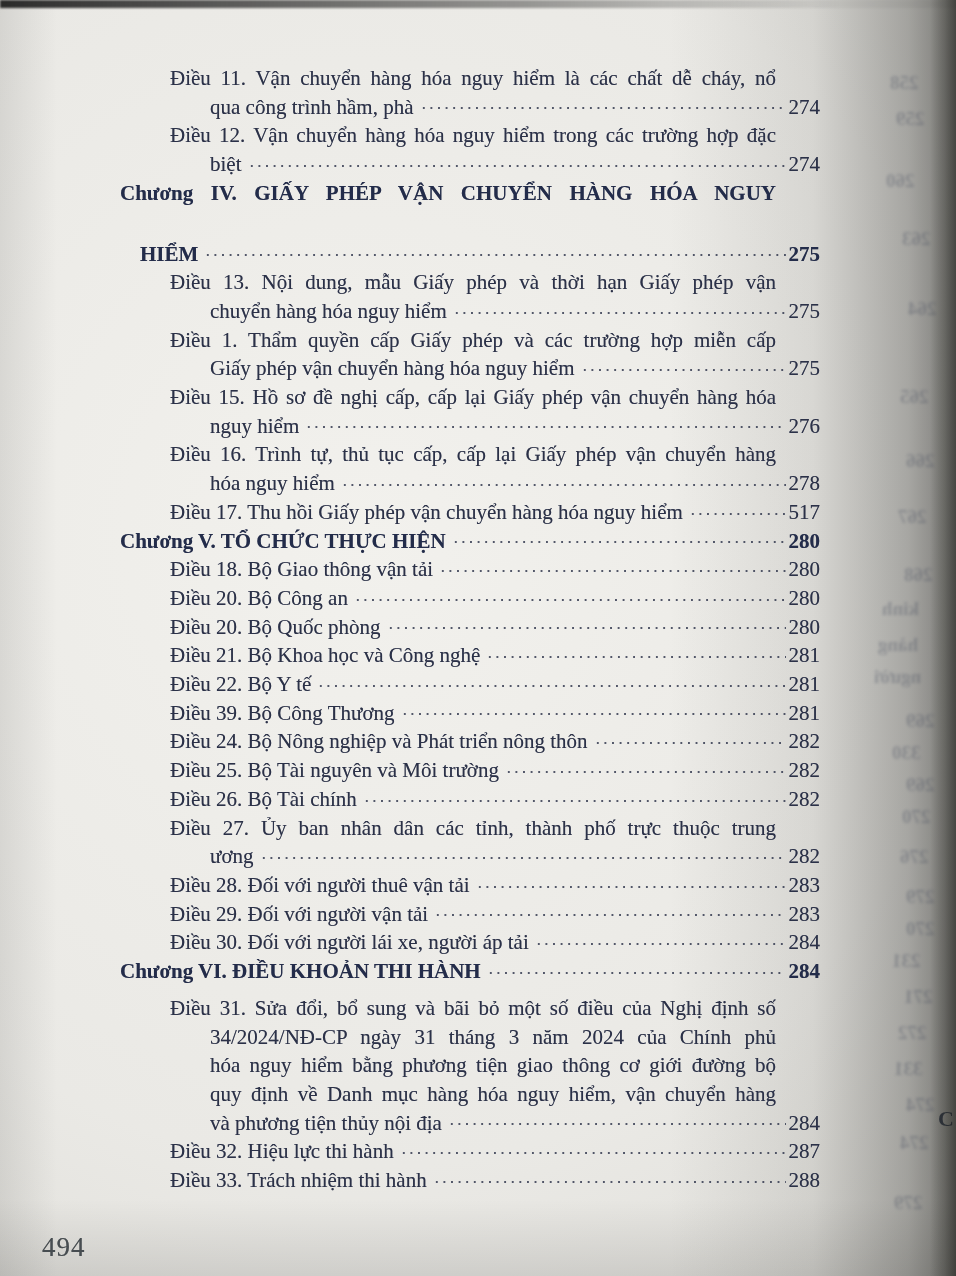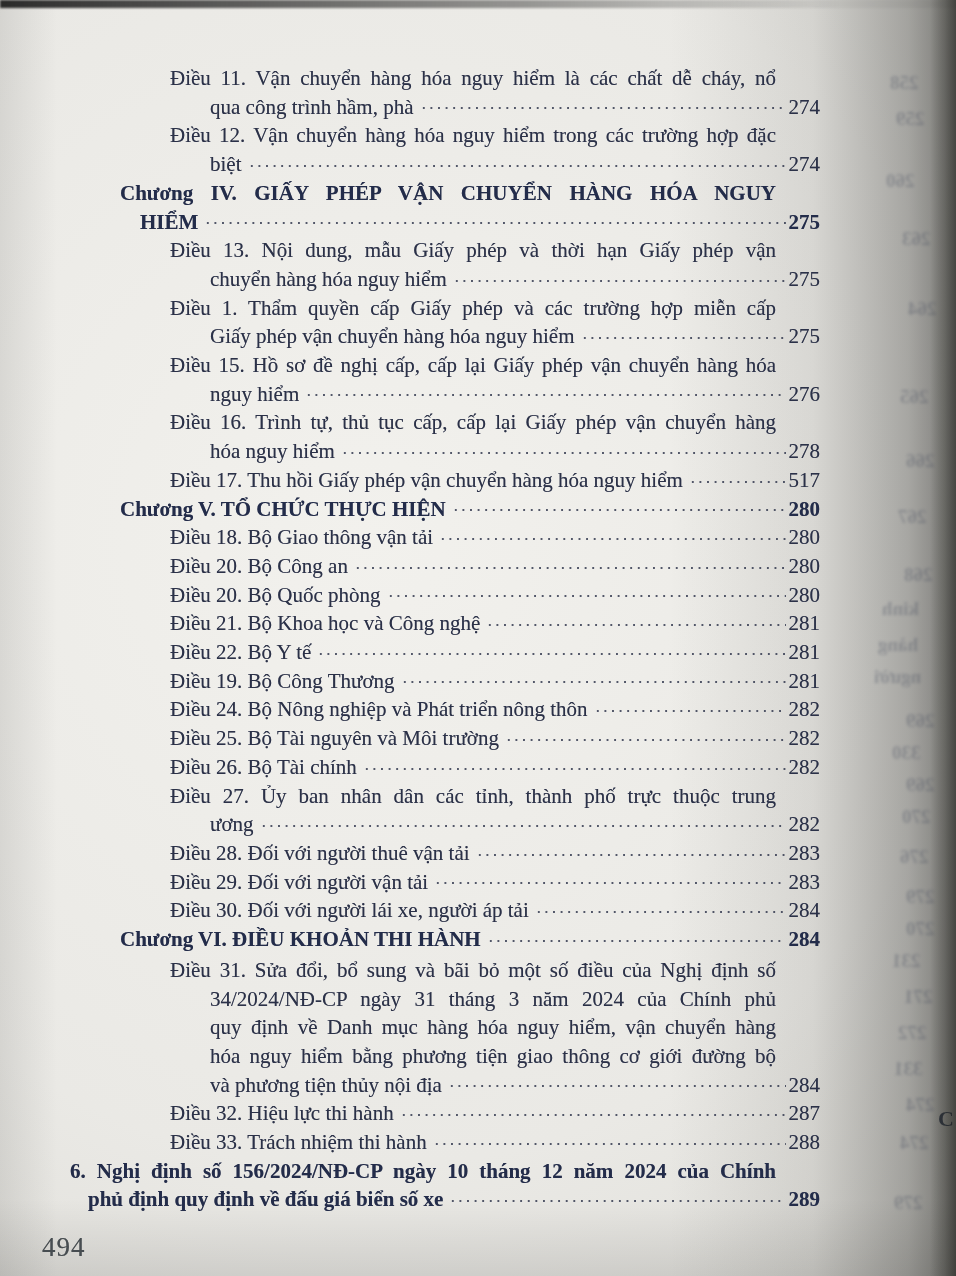--- a/index.html
+++ b/index.html
@@ -23,30 +23,30 @@
     background:linear-gradient(to right, rgba(50,50,45,0) 0, rgba(45,45,40,0.30) 55%, rgba(30,30,26,0.55) 100%);
   }
   .toc{
     position:absolute;left:70px;top:64px;width:750px;
     font-size:21px;line-height:28.7px;
     text-shadow:0 0 0.6px rgba(43,49,72,0.45);
   }
   .entry{margin:0;}
   .entry.chapter{font-weight:700;color:#232c4a;}
   .entry.item-bold{font-weight:700;color:#232c4a;}
-  .entry.space-before{margin-top:2px;}
+  .entry.space-before{margin-top:8px;}
   .line{min-height:28.7px;}
   .line.mid{text-align:justify;text-align-last:justify;margin-right:44px;}
   .line.last{display:flex;align-items:flex-start;}
   .line .t{flex:none;white-space:pre-wrap;}
   
   .article .line.first{padding-left:100px;}
   .article .line.cont{padding-left:140px;}
   .chapter .line.first{padding-left:50px;}
-  .chapter .line.cont{padding-left:70px;}
+  .chapter .line.cont{padding-left:70px;margin-top:32px;}
   .item-bold .line.first{padding-left:0;}
   .item-bold .line.cont{padding-left:18px;}
   
   .leader{
     flex:1 1 auto;align-self:stretch;min-width:12px;
     margin-left:6px;margin-right:3px;
     background-image:radial-gradient(circle, rgba(43,49,72,0.8) 1.15px, rgba(0,0,0,0) 1.5px);
     background-size:7.6px 10px;background-repeat:repeat-x;
     background-position:0 calc(100% - 8px);
   }
@@ -206,21 +206,21 @@
       </div>
       <div class="entry article">
         <div class="line first last">
           <span class="t">Điều 22. Bộ Y tế</span>
           <span class="leader"></span>
           <span class="pg">281</span>
         </div>
       </div>
       <div class="entry article">
         <div class="line first last">
-          <span class="t">Điều 19. Bộ Công Thương</span>
+          <span class="t">Điều 39. Bộ Công Thương</span>
           <span class="leader"></span>
           <span class="pg">281</span>
         </div>
       </div>
       <div class="entry article">
         <div class="line first last">
           <span class="t">Điều 24. Bộ Nông nghiệp và Phát triển nông thôn</span>
           <span class="leader"></span>
           <span class="pg">282</span>
         </div>
@@ -271,48 +271,40 @@
       <div class="entry chapter">
         <div class="line first last">
           <span class="t">Chương VI. ĐIỀU KHOẢN THI HÀNH</span>
           <span class="leader"></span>
           <span class="pg">284</span>
         </div>
       </div>
       <div class="entry article space-before">
         <div class="line first mid">Điều 31. Sửa đổi, bổ sung và bãi bỏ một số điều của Nghị định số</div>
         <div class="line cont mid">34/2024/NĐ-CP ngày 31 tháng 3 năm 2024 của Chính phủ</div>
+        <div class="line cont mid">hóa nguy hiểm bằng phương tiện giao thông cơ giới đường bộ</div>
         <div class="line cont mid">quy định về Danh mục hàng hóa nguy hiểm, vận chuyển hàng</div>
-        <div class="line cont mid">hóa nguy hiểm bằng phương tiện giao thông cơ giới đường bộ</div>
         <div class="line cont last">
           <span class="t">và phương tiện thủy nội địa</span>
           <span class="leader"></span>
           <span class="pg">284</span>
         </div>
       </div>
       <div class="entry article">
         <div class="line first last">
           <span class="t">Điều 32. Hiệu lực thi hành</span>
           <span class="leader"></span>
           <span class="pg">287</span>
         </div>
       </div>
       <div class="entry article">
         <div class="line first last">
           <span class="t">Điều 33. Trách nhiệm thi hành</span>
           <span class="leader"></span>
           <span class="pg">288</span>
-        </div>
-      </div>
-      <div class="entry item-bold">
-        <div class="line first mid">6. Nghị định số 156/2024/NĐ-CP ngày 10 tháng 12 năm 2024 của Chính</div>
-        <div class="line cont last">
-          <span class="t">phủ định quy định về đấu giá biển số xe</span>
-          <span class="leader"></span>
-          <span class="pg">289</span>
         </div>
       </div>
     </div>
 
   <div class="folio">494</div>
 
   <div class="spine-shadow"></div>
 </div>
 
 </body></html>

